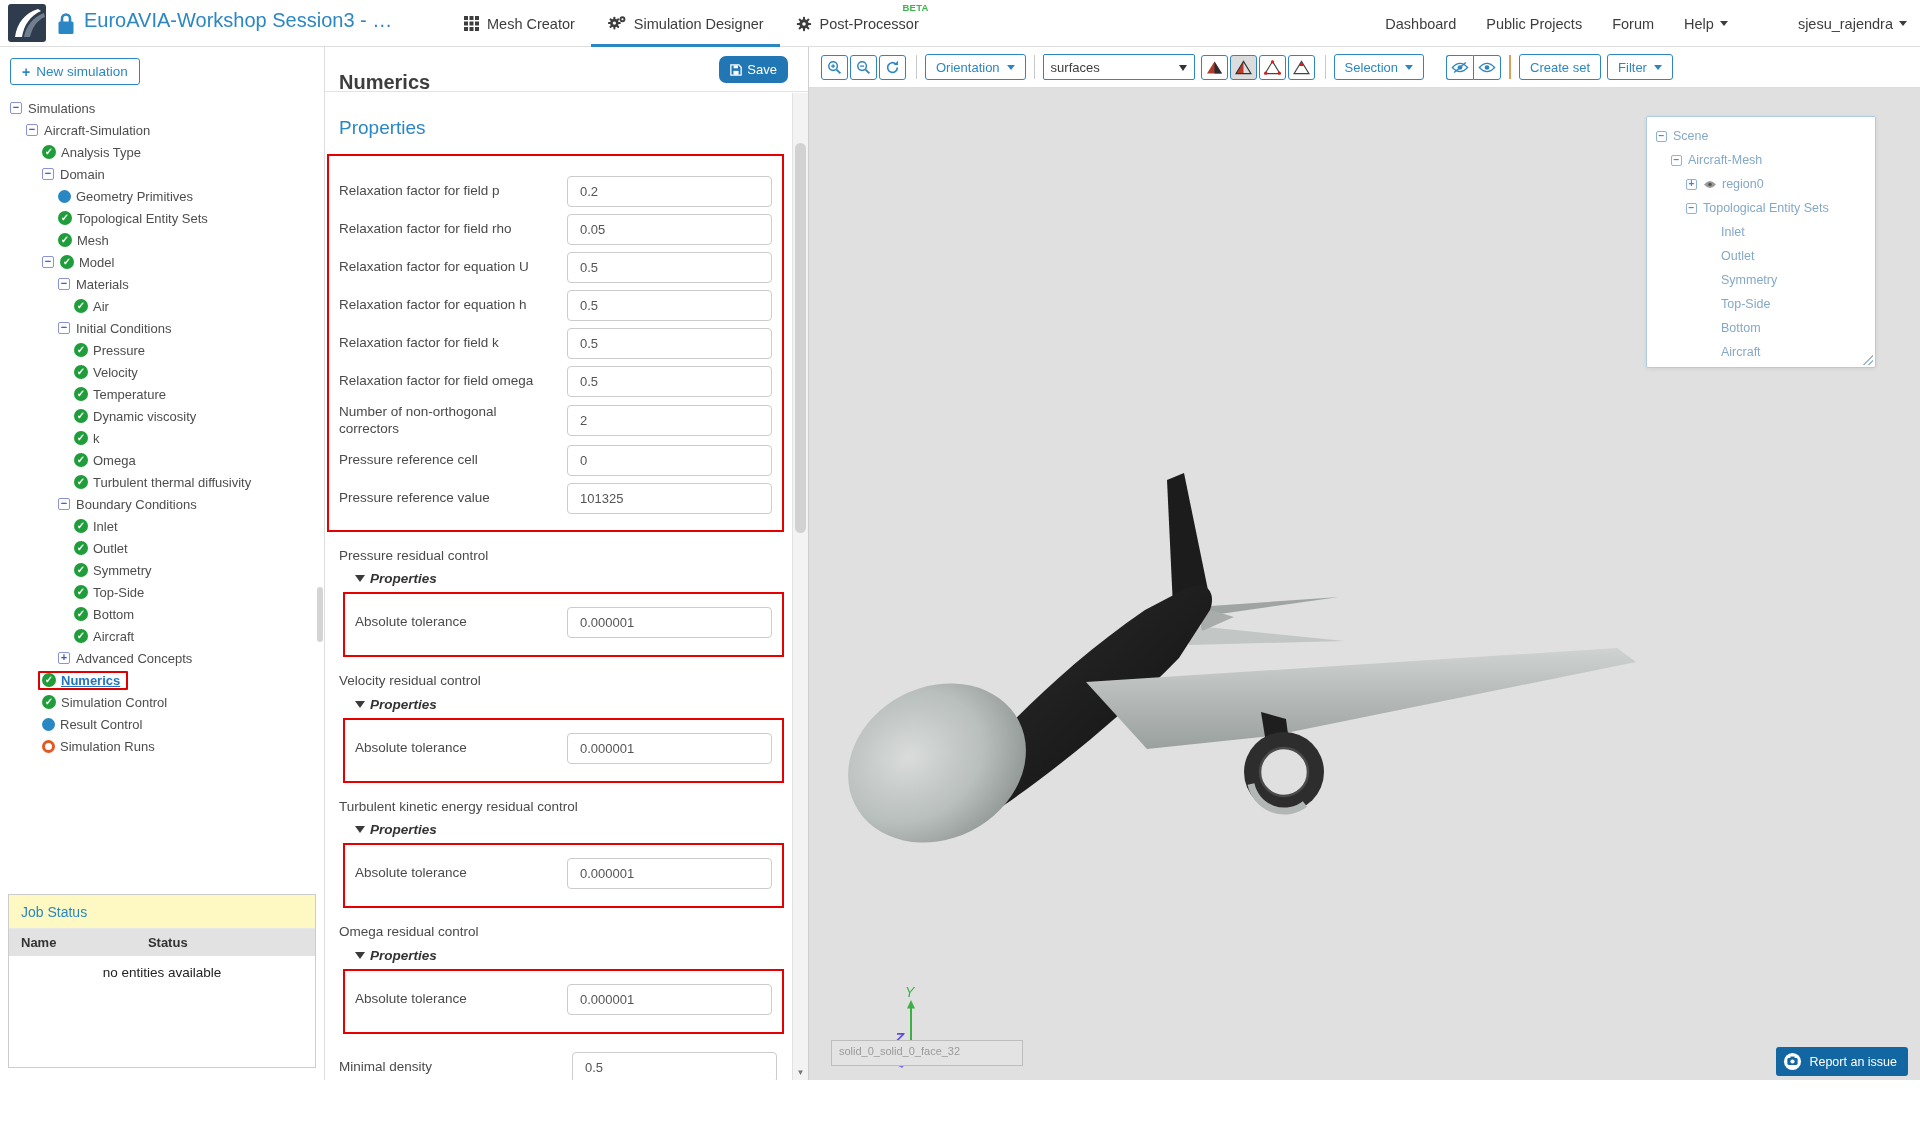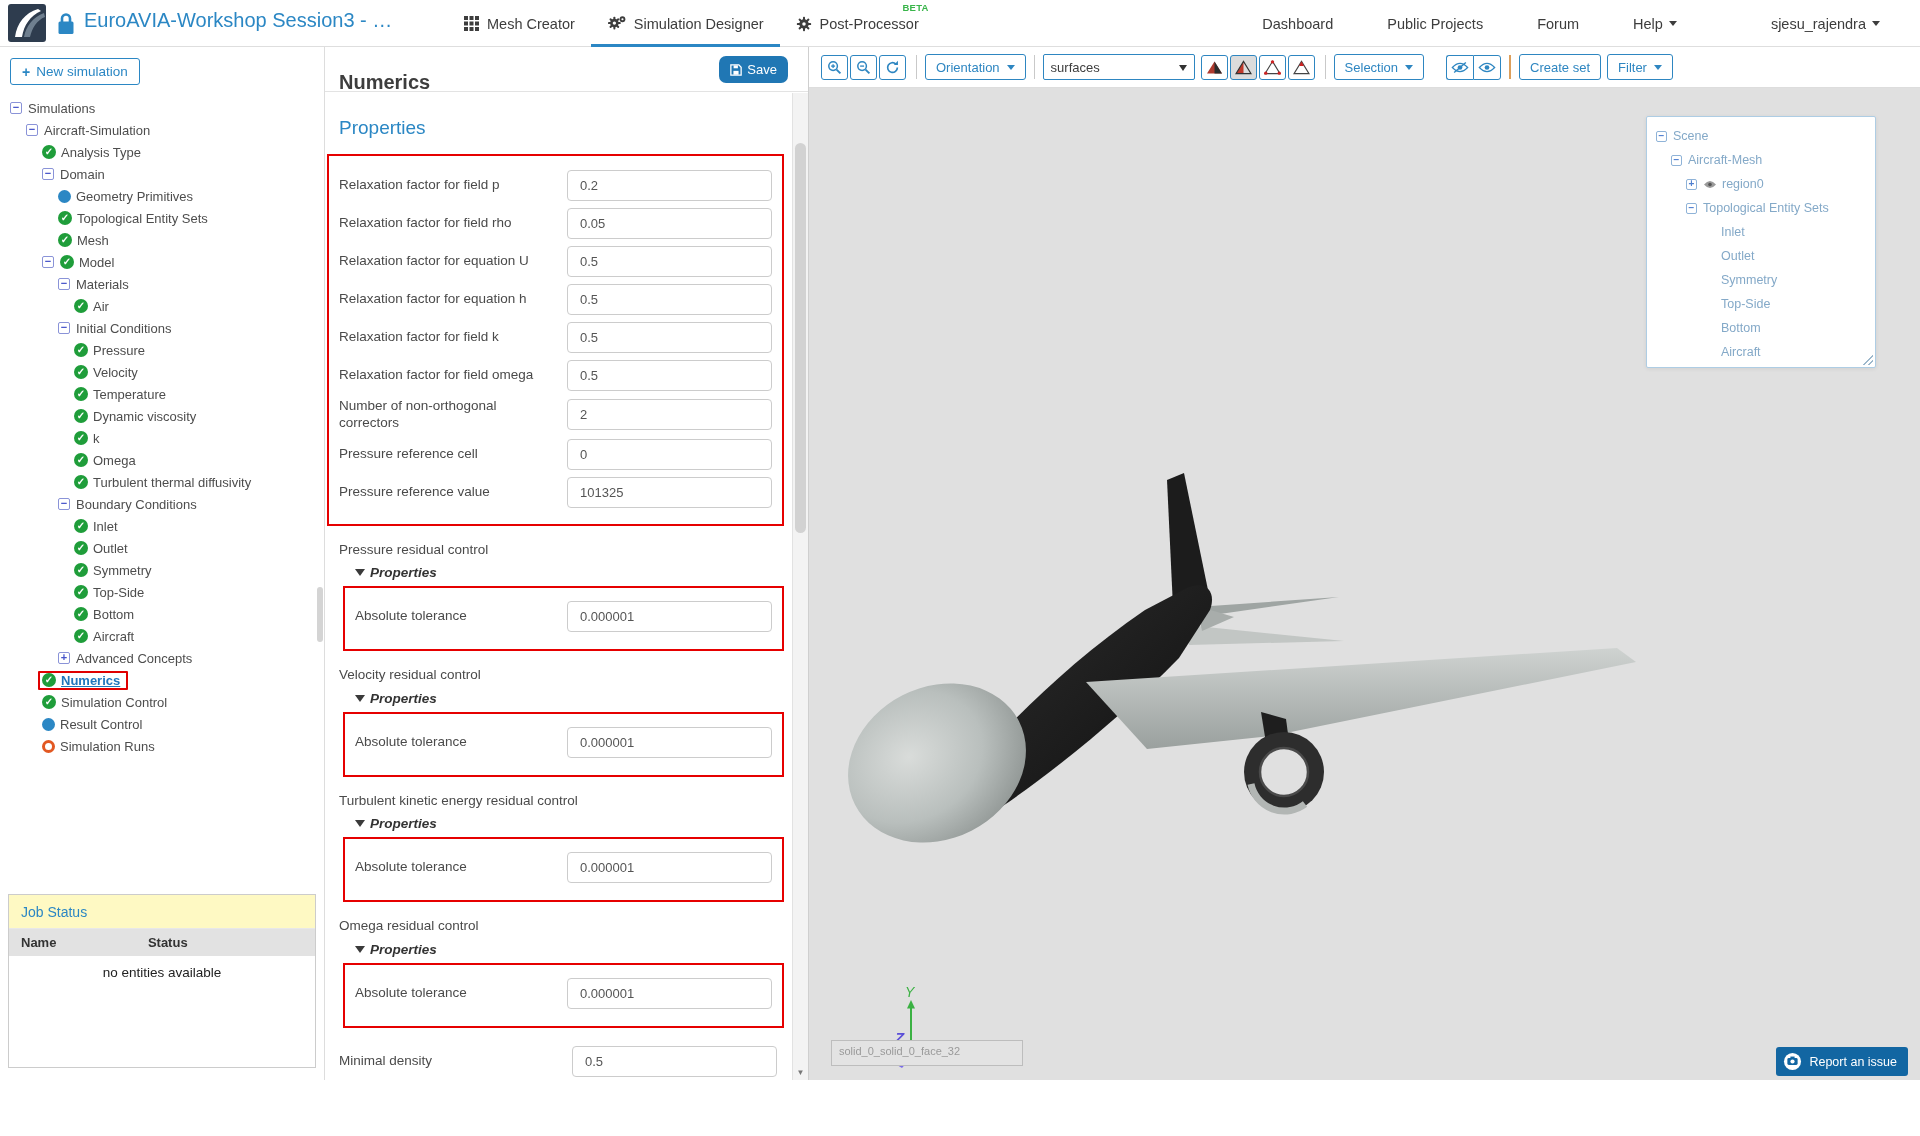--- a/index.html
+++ b/index.html
@@ -9,21 +9,21 @@
 
   
   .topbar { position:absolute; top:0; left:0; right:0; height:47px; background:#fff; border-bottom:1px solid #dedede; z-index:30; }
   .logo { position:absolute; left:8px; top:4px; width:38px; height:38px; background:#2e3c4e; border-radius:3px; overflow:hidden; }
   .lock { position:absolute; left:57px; top:12px; }
   .project-title { position:absolute; left:84px; top:9px; font-size:20px; color:#2b87c4; white-space:nowrap; }
   .topbar-tabs { position:absolute; left:448px; top:0; height:47px; display:flex; }
   .tab { position:relative; display:flex; align-items:center; gap:8px; padding:0 16px; font-size:14.5px; color:#3d3d3d; cursor:pointer; }
   .tab.active::after { content:""; position:absolute; left:0; right:0; bottom:0; height:3px; background:#2b87c4; }
   .beta { position:absolute; top:2px; right:6px; color:#39b54a; font-size:9.5px; font-weight:bold; letter-spacing:.3px; }
-  .topnav { position:absolute; right:0; top:0; height:47px; display:flex; align-items:center; padding-right:40px; font-size:14.5px; color:#3d3d3d;gap:24px; }
+  .topnav { position:absolute; right:0; top:0; height:47px; display:flex; align-items:center; padding-right:13px; font-size:14.5px; color:#3d3d3d; }
   .nav-item { margin-left:30px; cursor:pointer; display:flex; align-items:center; white-space:nowrap; }
   .nav-item.user { margin-left:70px; }
   .caret-b { width:0; height:0; border:4px solid transparent; border-top:5px solid currentColor; margin-left:6px; margin-top:4px; display:inline-block; }
 
   
   .sidebar { position:absolute; top:47px; left:0; width:325px; bottom:0; background:#fff; border-right:1px solid #ddd; overflow:hidden; }
   .new-sim-wrap { padding:11px 10px 10px; }
   .new-sim-btn { display:inline-flex; align-items:center; gap:6px; border:1px solid #2b87c4; background:#fff; color:#2b87c4; font-size:13.5px; padding:5px 11px; border-radius:3px; cursor:pointer; font-family:inherit; }
   .plus-glyph { font-weight:bold; font-size:14px; line-height:12px; }
   #sidebar-tree { margin-top:2px; }
@@ -44,21 +44,21 @@
   .js-col-status { width:55%; }
   .js-empty { text-align:center; font-size:13.5px; color:#222; padding:9px 4px; }
 
   
   .panel { position:absolute; top:47px; left:325px; width:483px; bottom:0; background:#fff; }
   .panel-head { position:relative; height:45px; border-bottom:1px solid #e3e3e3; }
   .panel-title { position:absolute; left:14px; top:11px; font-size:20px; color:#3d3d3d; }
   .save-btn { position:absolute; right:20px; top:9px; display:flex; align-items:center; gap:5px; background:#2077b4; color:#fff; border:none; border-radius:7px; font-size:13px; padding:6px 11px; cursor:pointer; font-family:inherit; }
   .panel-body { position:absolute; top:46px; left:0; right:16px; bottom:0; padding-left:14px; overflow:hidden; }
   .sec-heading { color:#2b87c4; font-size:19px; font-weight:400; margin:24px 0 15px; }
-  #fields-box { border:2px solid #e60000; padding:7px 10px 9px; margin-left:-12px; margin-right:8px; }
+  #fields-box { border:2px solid #e60000; padding:13px 10px 9px; margin-left:-12px; margin-right:8px; }
   .f-row { display:flex; align-items:center; margin:7px 0; min-height:31px; }
   .f-label { flex:1; font-size:13.5px; color:#4a4a4a; padding-right:10px; line-height:1.25; }
   .f-input { width:205px; height:31px; border:1px solid #ccc; border-radius:4px; font-size:13px; color:#555; padding:0 12px; background:#fff; font-family:inherit; flex:none; }
   .res-block { margin-top:15px; }
   .res-title { font-size:13.5px; color:#4a4a4a; max-width:250px; line-height:1.3; margin-bottom:6px; }
   .res-props { display:flex; align-items:center; margin:4px 0 5px 16px; font-size:13.5px; color:#333; }
   .res-props-label { font-style:italic; font-weight:600; }
   .tri-down { width:0; height:0; border:5px solid transparent; border-top:7px solid #3a3a3a; margin-right:5px; margin-top:5px; }
   .res-box { border:2px solid #e60000; margin-left:4px; margin-right:8px; padding:6px 10px 10px; }
   .plain-rows { margin-right:15px; margin-top:18px; }

